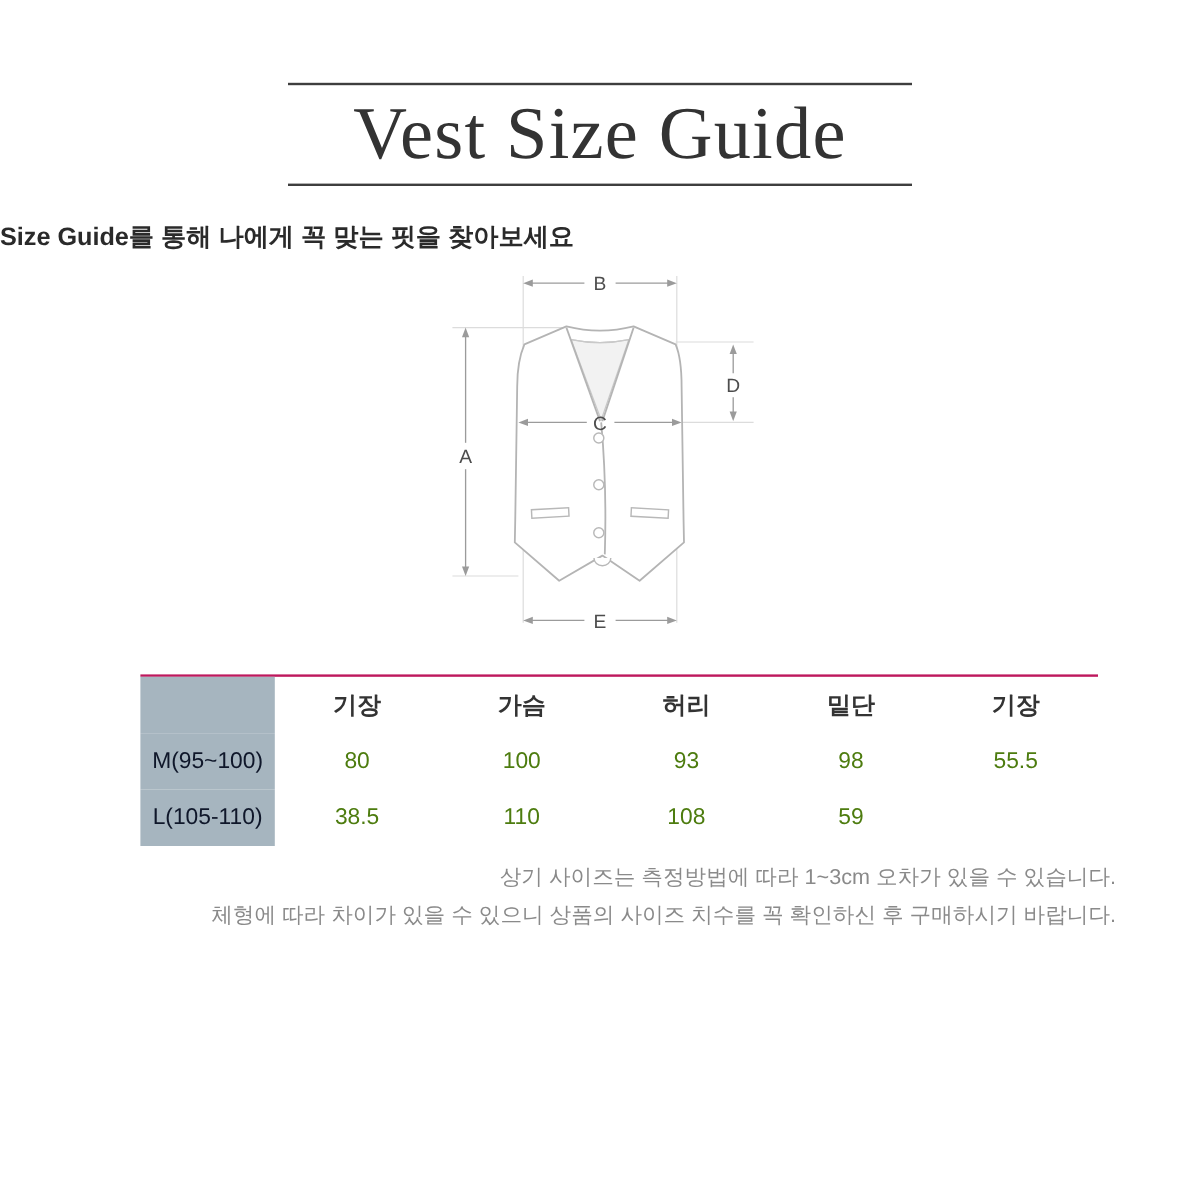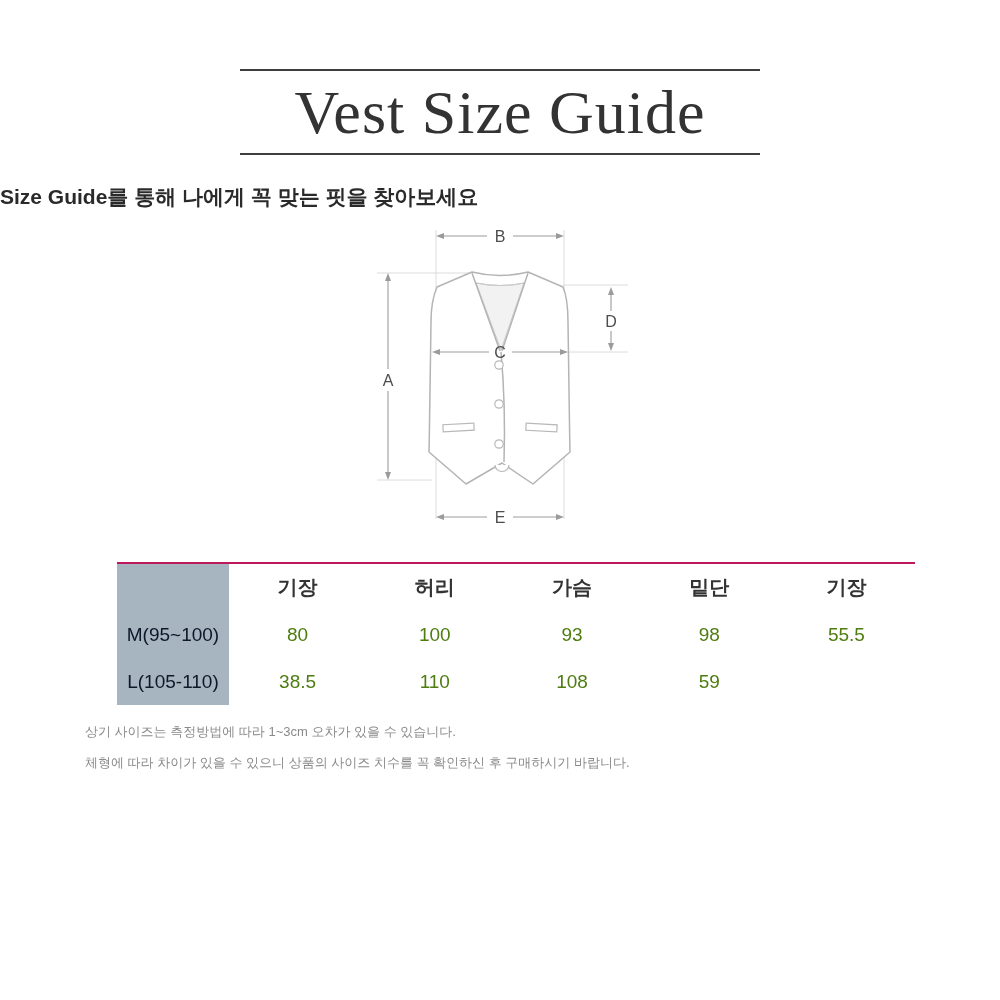--- a/index.html
+++ b/index.html
@@ -44,21 +44,21 @@
     margin-left:17px;
   }
   .cell { display:flex; align-items:center; justify-content:center;
           font-size:19px; color:#4d7c0f; }
   .cell-colhead { font-size:20px; font-weight:600; color:#333333; }
   .cell-sizecol { background:#a6b5bf; color:#0f172a; font-size:19px; }
 
   
   .notes {
     position:absolute; top:716px; left:85px; right:70px;
-    font-size:13px; color:#8a8a8a;
+    text-align:right; font-size:18px; color:#8a8a8a;
   }
   .notes .note-line { line-height:31px; white-space:nowrap; }
 </style>
 </head>
 <body>
 
 <div class="canvas">
 
   <div class="rule rule-top"></div>
   <div class="page-title">Vest Size Guide</div>
@@ -137,22 +137,22 @@
         <polygon class="ah" points="564,517 556,514 556,520"></polygon>
         <text class="mlabel" x="500" y="523">E</text>
       </g>
     </g>
   </svg>
 
   <div class="size-table">
 
     <div class="cell cell-sizecol"></div>
     <div class="cell cell-colhead">기장</div>
+    <div class="cell cell-colhead">가슴</div>
     <div class="cell cell-colhead">허리</div>
-    <div class="cell cell-colhead">가슴</div>
     <div class="cell cell-colhead">밑단</div>
     <div class="cell cell-colhead">기장</div>
 
     <div class="cell cell-sizecol">M(95~100)</div>
     <div class="cell">80</div>
     <div class="cell">100</div>
     <div class="cell">93</div>
     <div class="cell">98</div>
     <div class="cell">55.5</div>
 

